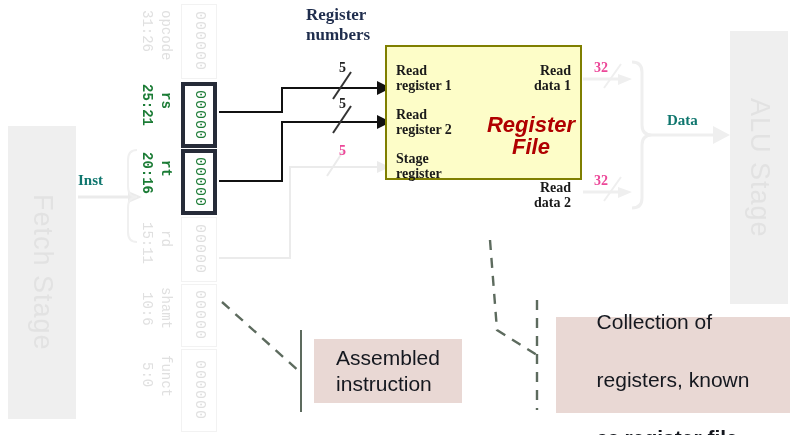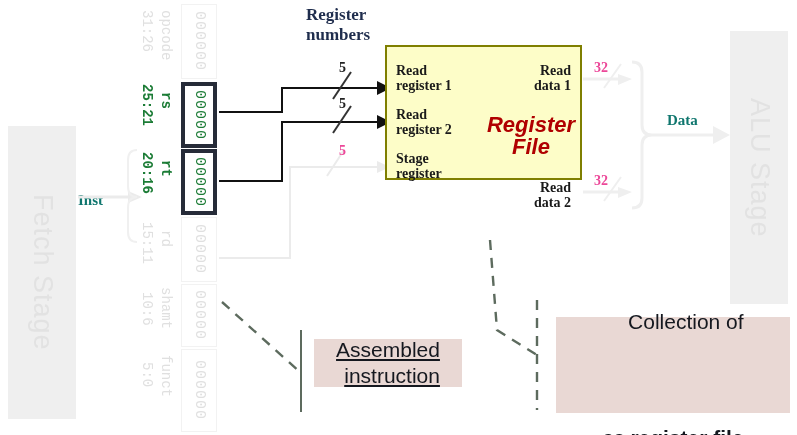--- a/index.html
+++ b/index.html
@@ -121,24 +121,24 @@
     color:#0f766e;
   }
 
   
   .callout{
     position:absolute;
     background:#e9d8d4;
     font-family:"Liberation Sans", sans-serif;
     color:#15181f;
     display:flex;align-items:center;justify-content:center;
-    text-align:right;
-    white-space:pre-line;
-  }
-  #callout-instr{left:314px;top:339px;width:148px;height:48px;font-size:21px;line-height:26px;text-decoration:underline;}
+    text-align:left;
+    white-space:pre-line;
+  }
+  #callout-instr{left:314px;top:339px;width:148px;height:64px;font-size:21px;line-height:26px;}
   #callout-regfile{left:556px;top:317px;width:234px;height:96px;font-size:21px;line-height:29px;}
   #callout-regfile b{font-weight:bold;}
 
   .greenbar{position:absolute;background:#5d6b5e;width:2px;}
   #bar-instr{left:300px;top:330px;height:82px;}
 
   svg#wires{position:absolute;left:0;top:0;width:797px;height:435px;pointer-events:none;}
 </style>
 </head>
 <body>
@@ -146,21 +146,21 @@
 <div id="stage">
 
   <div class="stage-box" id="fetch-stage">
     <span class="vtext">Fetch Stage</span>
   </div>
 
   <div class="stage-box" id="alu-stage">
     <span class="vtext">ALU Stage</span>
   </div>
 
-  <div class="faded-label" style="left:78px;top:192px;">Inst</div>
+  <div class="faded-label" style="left:78px;top:172px;">Inst</div>
   <div class="faded-label" style="left:667px;top:112px;">Data</div>
 
   <svg id="wires" viewBox="0 0 797 435">
 
     <g stroke="#ebebeb" stroke-width="3" fill="none">
       <path d="M78,197 L128,197"></path>
     </g>
     <polygon points="128,191 142,197 128,203" fill="#ebebeb"></polygon>
 
     <g stroke="#f0f0f0" stroke-width="2" fill="none">
@@ -276,18 +276,18 @@
   <div class="greenbar" id="bar-instr"></div>
 
   <div class="callout" id="callout-instr">
     <span>Assembled
 instruction</span>
   </div>
 
   <div class="callout" id="callout-regfile">
     <span>
       <span>Collection of</span><br>
-      <br>
+      <span>registers, known</span><br>
       <span>as </span><b>register file</b>
     </span>
   </div>
 
 </div>
 
 </body></html>

